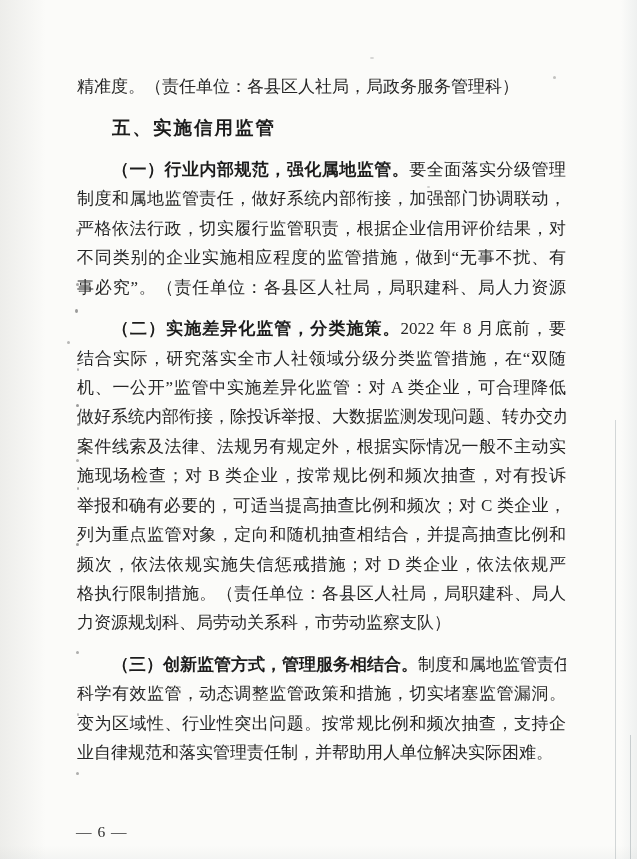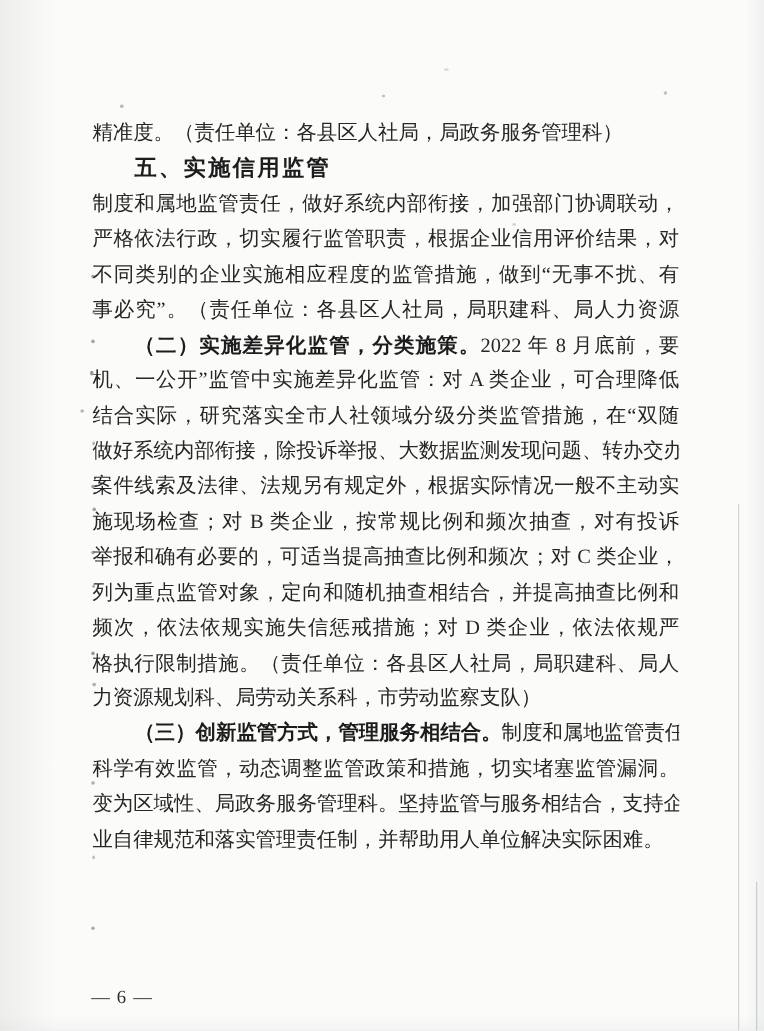--- a/index.html
+++ b/index.html
@@ -13,31 +13,31 @@
   .page::before{
     content:"";
     position:absolute;inset:0;
     background:
       linear-gradient(90deg, rgba(200,200,195,0.28) 0px, rgba(255,255,255,0) 46px),
       linear-gradient(270deg, rgba(210,216,218,0.30) 0px, rgba(255,255,255,0) 16px),
       linear-gradient(0deg, rgba(210,214,215,0.18) 0px, rgba(255,255,255,0) 14px);
     pointer-events:none;
   }
   .text-area{
-    position:absolute;left:77px;top:96px;width:489px;
+    position:absolute;left:77px;top:72px;width:489px;
   }
   .line{
     height:29.45px;line-height:29.45px;
     font-size:17px;color:#262626;
     text-align:justify;text-align-last:justify;
     overflow:hidden;
     white-space:nowrap;
   }
   .line.end,.line.heading{text-align-last:left;}
-  .line.indent{text-indent:35px;}
+  .line.indent{text-indent:35px;margin-top:12px;}
   .line b{font-weight:700;color:#1c1c1c;}
   .line.heading{
     font-family:"Liberation Sans","DejaVu Sans",sans-serif;
     font-weight:700;font-size:18.5px;color:#1a1a1a;
     letter-spacing:2px;
   }
   .footer{
     position:absolute;left:76px;top:822px;
     font-size:15.5px;line-height:20px;color:#2e2e2e;
     letter-spacing:1px;
@@ -48,38 +48,39 @@
   .edge-b{left:630px;top:735px;height:124px;background:rgba(155,165,170,0.50);}
 </style>
 </head>
 <body>
 
 <div class="page">
 
   <div class="text-area">
       <div class="line end"><span>精准度。（责任单位：各县区人社局，局政务服务管理科）</span></div>
       <div class="line indent end heading"><b>五、实施信用监管</b></div>
+      <div class="line indent"><b>（一）行业内部规范，强化属地监管。</b><span>要全面落实分级管理</span></div>
       <div class="line"><span>制度和属地监管责任，做好系统内部衔接，加强部门协调联动，</span></div>
       <div class="line"><span>严格依法行政，切实履行监管职责，根据企业信用评价结果，对</span></div>
       <div class="line"><span>不同类别的企业实施相应程度的监管措施，做到“无事不扰、有</span></div>
       <div class="line"><span>事必究”。（责任单位：各县区人社局，局职建科、局人力资源</span></div>
       <div class="line indent"><b>（二）实施差异化监管，分类施策。</b><span>2022 年 8 月底前，要</span></div>
+      <div class="line"><span>结合实际，研究落实全市人社领域分级分类监管措施，在“双随</span></div>
       <div class="line"><span>机、一公开”监管中实施差异化监管：对 A 类企业，可合理降低</span></div>
-      <div class="line"><span>结合实际，研究落实全市人社领域分级分类监管措施，在“双随</span></div>
       <div class="line"><span>做好系统内部衔接，除投诉举报、大数据监测发现问题、转办交办</span></div>
       <div class="line"><span>案件线索及法律、法规另有规定外，根据实际情况一般不主动实</span></div>
       <div class="line"><span>施现场检查；对 B 类企业，按常规比例和频次抽查，对有投诉</span></div>
       <div class="line"><span>举报和确有必要的，可适当提高抽查比例和频次；对 C 类企业，</span></div>
       <div class="line"><span>列为重点监管对象，定向和随机抽查相结合，并提高抽查比例和</span></div>
       <div class="line"><span>频次，依法依规实施失信惩戒措施；对 D 类企业，依法依规严</span></div>
       <div class="line"><span>格执行限制措施。（责任单位：各县区人社局，局职建科、局人</span></div>
       <div class="line end"><span>力资源规划科、局劳动关系科，市劳动监察支队）</span></div>
       <div class="line indent"><b>（三）创新监管方式，管理服务相结合。</b><span>制度和属地监管责任</span></div>
       <div class="line"><span>科学有效监管，动态调整监管政策和措施，切实堵塞监管漏洞。</span></div>
-      <div class="line"><span>变为区域性、局政务服务管理科。坚持监管与服务相结合，支持企</span></div>
+      <div class="line"><span>变为区域性、行业性突出问题。按常规比例和频次抽查，支持企</span></div>
       <div class="line end"><span>业自律规范和落实管理责任制，并帮助用人单位解决实际困难。</span></div>
     </div>
 
   <div class="footer">— 6 —</div>
 
   <div class="edge-line edge-a"></div>
   <div class="edge-line edge-b"></div>
 
   <div class="speck" style="left:100px;top:87px;width:3px;height:3px;opacity:.35"></div>
   <div class="speck" style="left:318px;top:79px;width:3px;height:2px;opacity:.30"></div>

